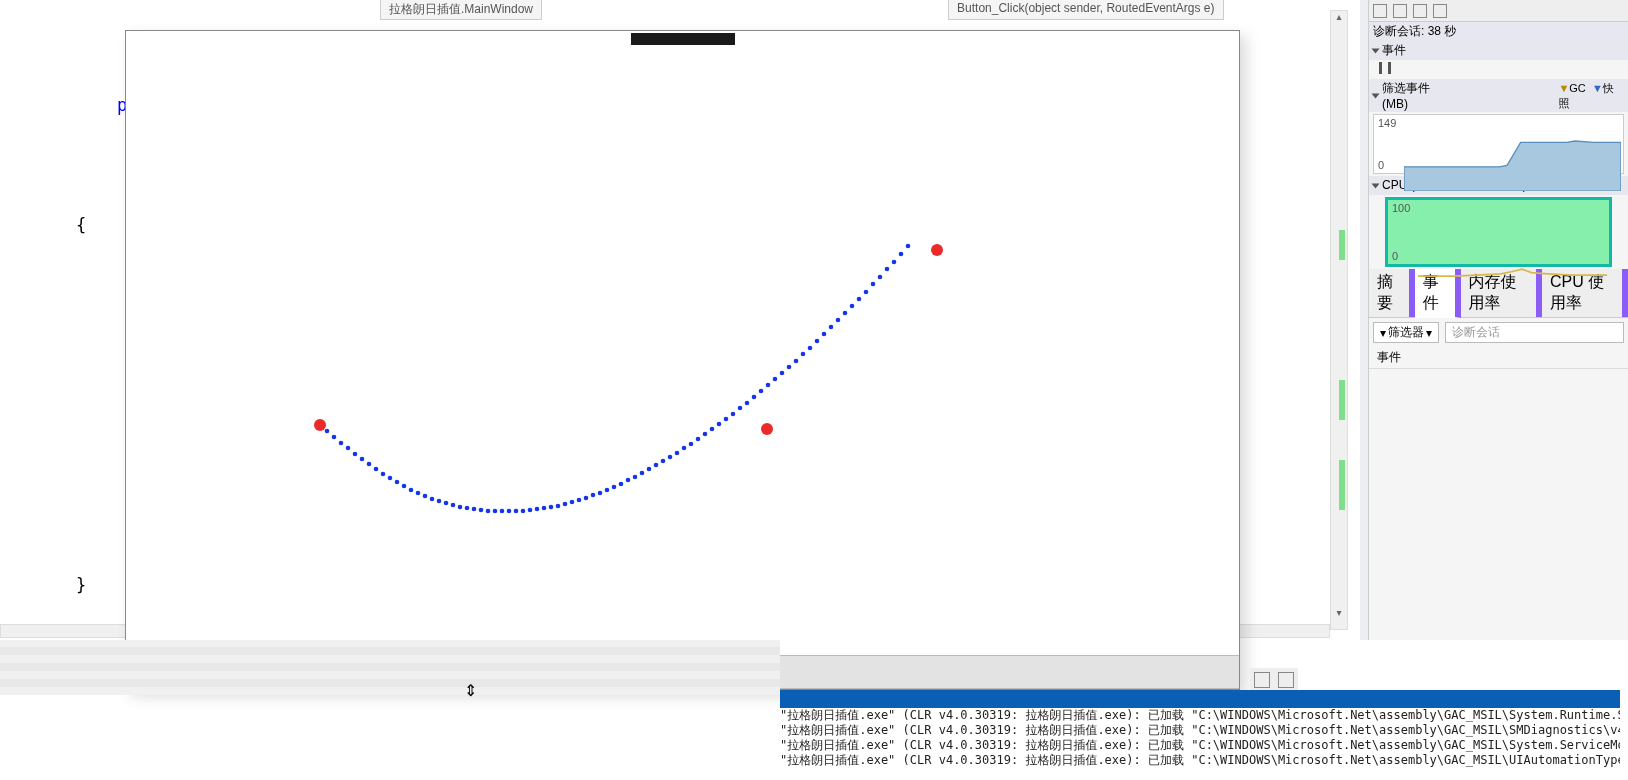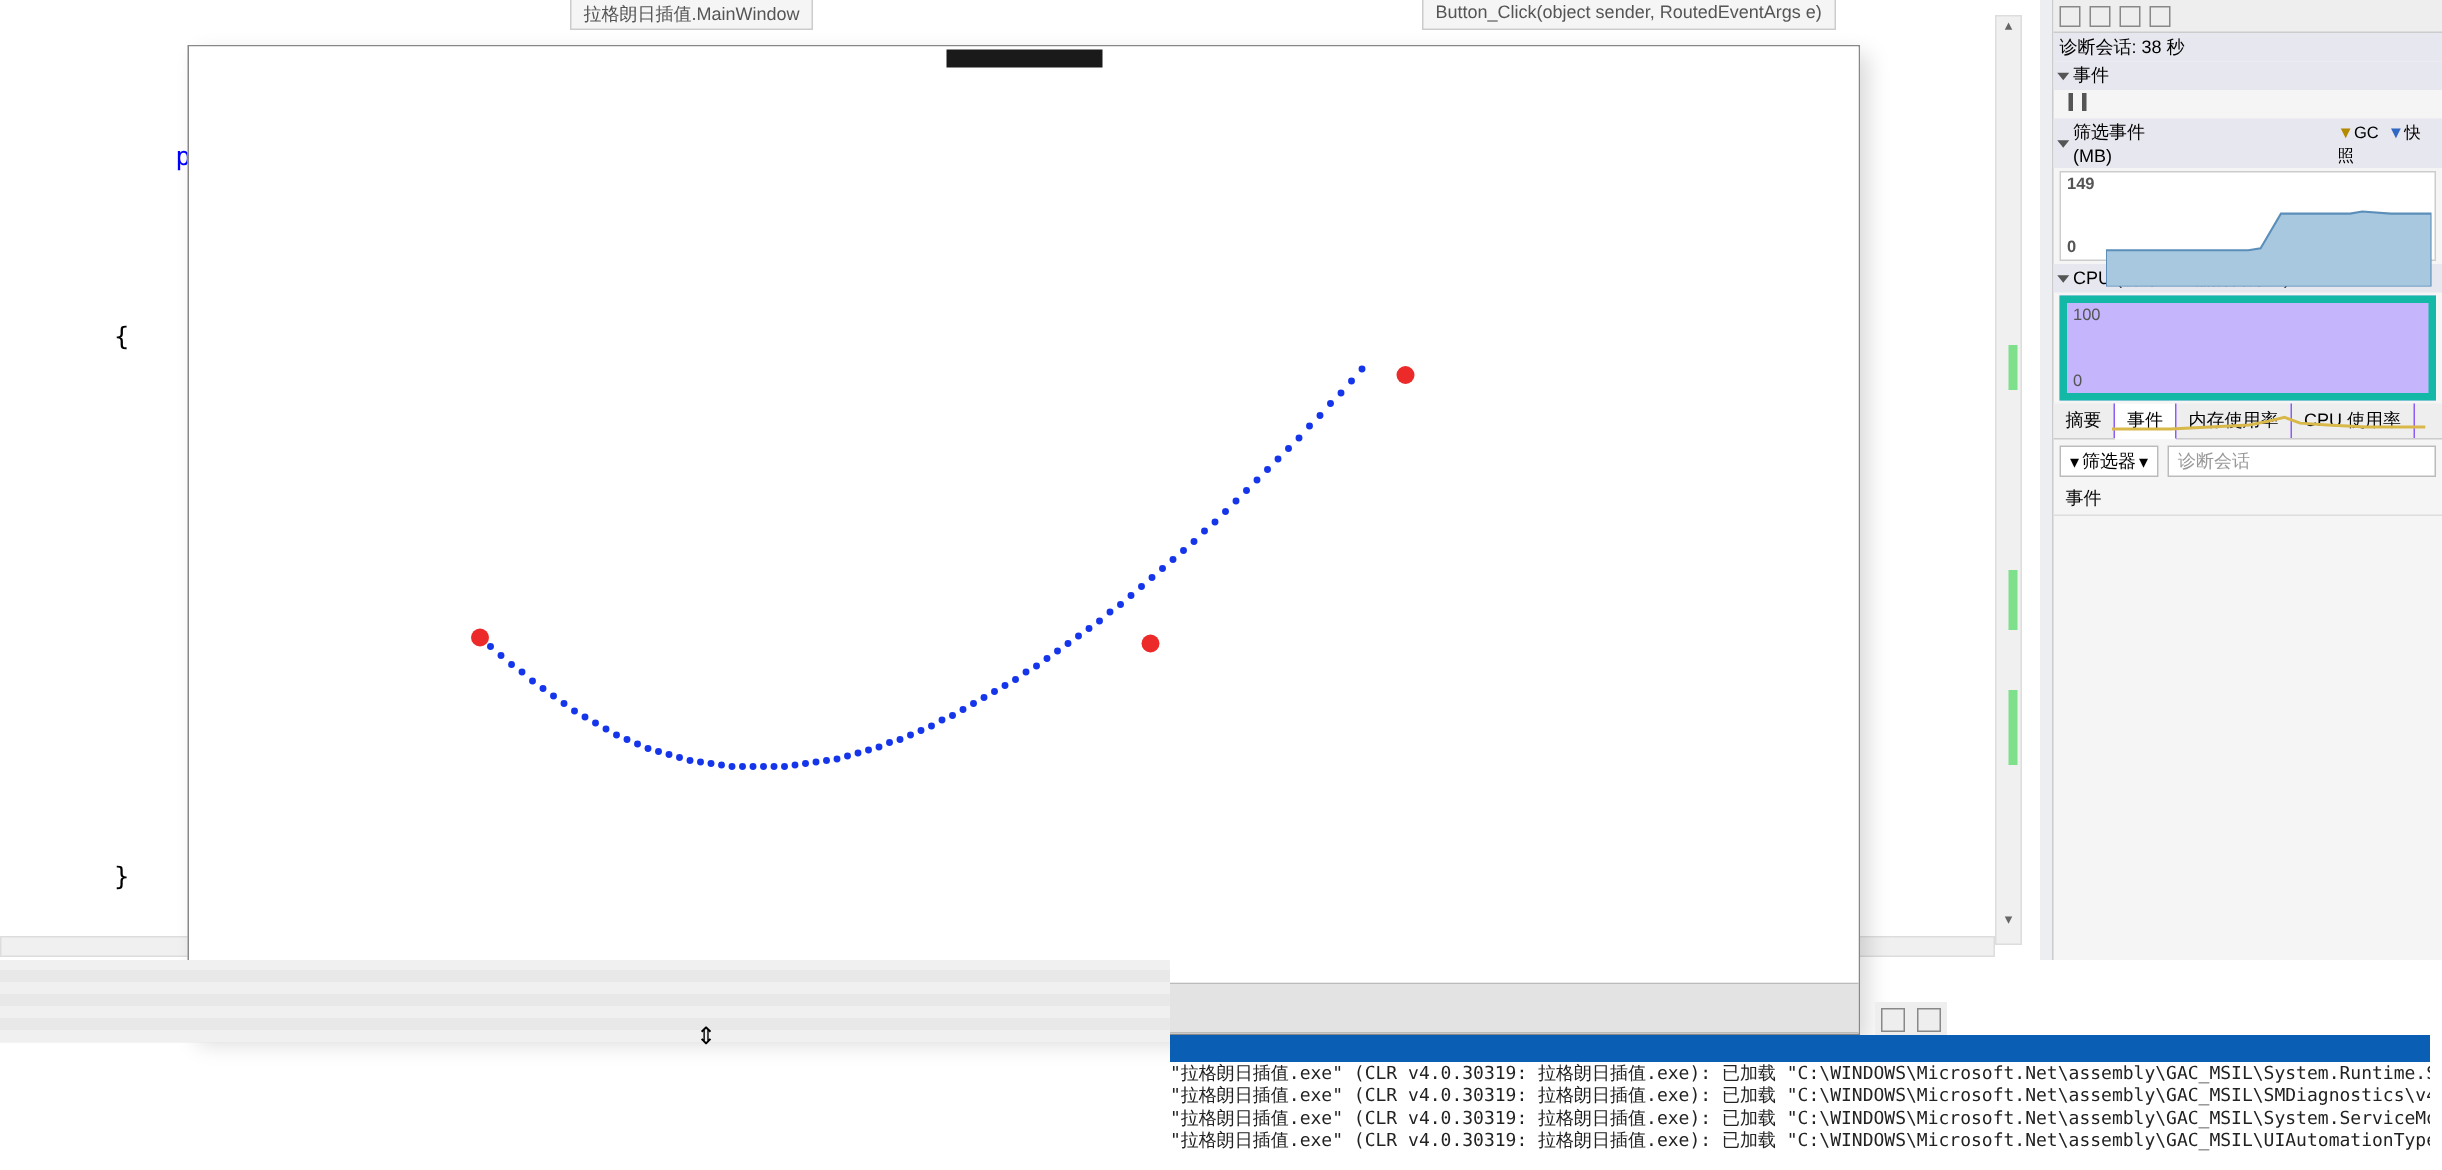--- a/index.html
+++ b/index.html
@@ -93,43 +93,42 @@
 .diag-timeline .mark { position:absolute; top:2px; width:2px; height:18px; background:#000; }
 .diag-timeline .lbl { position:absolute; top:5px; right:6px; font-size:11px; color:#333; }
 .diag-pause { display:inline-block; width:12px;height:12px;border-left:3px solid #555;border-right:3px solid #555;padding-left:2px;}
 .diag-pause-row { padding:2px 10px; }
 .mem-chart {
   height: 60px;
   background: #fff;
   border: 1px solid #ccc;
   margin: 2px 4px;
   position: relative;
-  font-weight: bold;
 }
 .mem-chart .ylabel { position:absolute; left:4px; font-size:11px; color:#555;}
 .cpu-chart {
   height: 70px;
-  background: #c4b5fd;
-  border: 5px solid #14b8a6;
-  margin: 2px 4px;
+  background: #86efac;
+  border: 3px solid #14b8a6;
+  margin: 2px 16px;
   position: relative;
 }
 .cpu-chart .ylabel { position:absolute; left:4px; font-size:11px; color:#555;}
 .gc-legend { font-size:11px; padding-left:100px; }
 .gc-tag { color:#b58900; }
 .snap-tag { color:#3068c4; }
 .diag-tabs {
   display: flex;
   border-bottom: 1px solid #ccc;
   background: #eee;
 }
 .diag-tab {
   padding: 3px 8px;
-  border-right: 1px solid #8b5cf6;
-  font-size: 12px;
+  border-right: 6px solid #8b5cf6;
+  font-size: 16px;
   cursor: default;
 }
 .diag-tab.active { background:#fff; border-bottom:1px solid #fff; margin-bottom:-1px;}
 .filter-row {
   display:flex; gap:6px; padding:4px;
   align-items:center;
 }
 .filter-btn {
   border:1px solid #bbb; background:#fff; padding:1px 6px; font-size:12px;
   display:flex;align-items:center;gap:2px;

